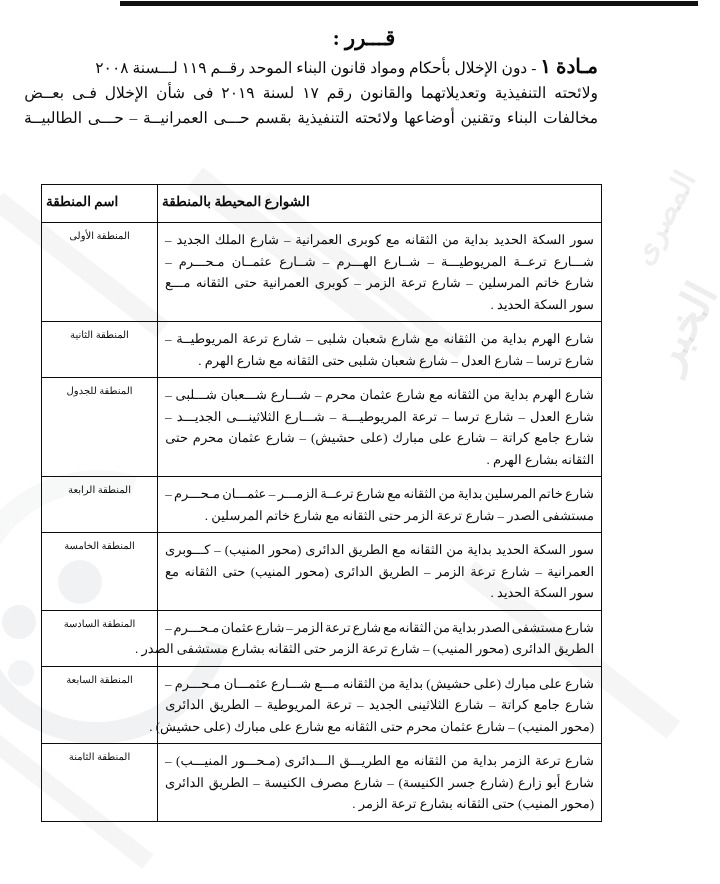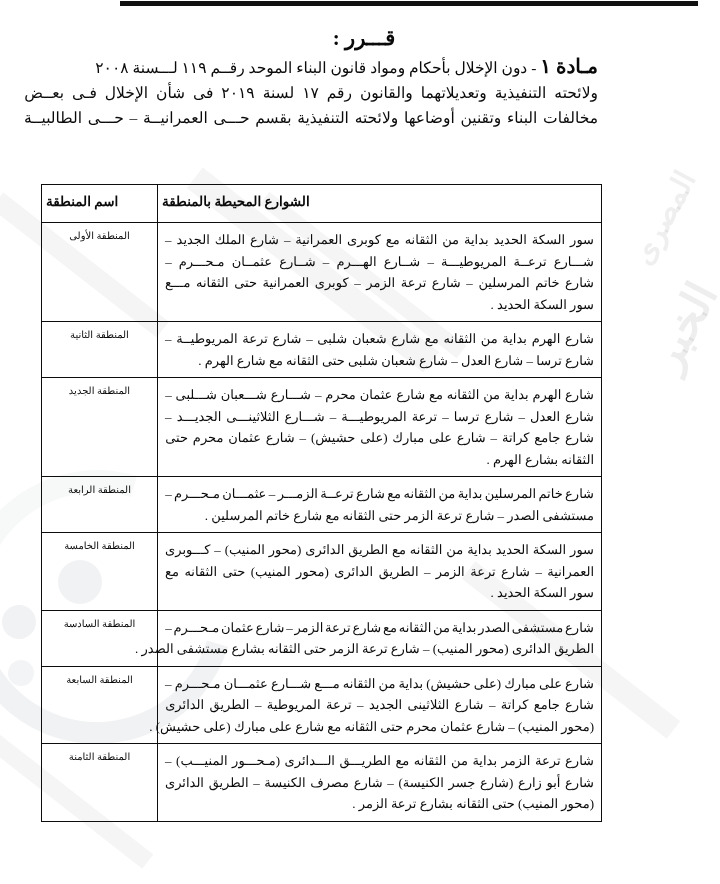--- a/index.html
+++ b/index.html
@@ -387,21 +387,21 @@
               <span>(على</span>
               <span>حشيش)</span>
               <span>–</span>
               <span>شارع</span>
               <span>عثمان</span>
               <span>محرم</span>
               <span>حتى</span>
             </div>
             <div class="ln last">الثقانه بشارع الهرم .</div>
           </td>
-          <td class="zone-name">المنطقة الجديد</td>
+          <td class="zone-name">المنطقة للجدول</td>
         </tr>
         <tr>
           <td class="zone-streets">
             <div class="ln">
               <span>شارع</span>
               <span>خاتم</span>
               <span>المرسلين</span>
               <span>بداية</span>
               <span>من</span>
               <span>الثقانه</span>

